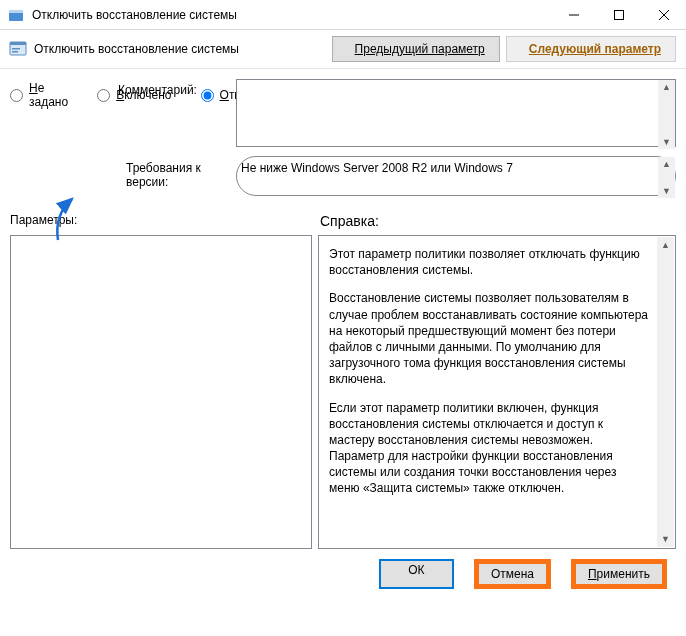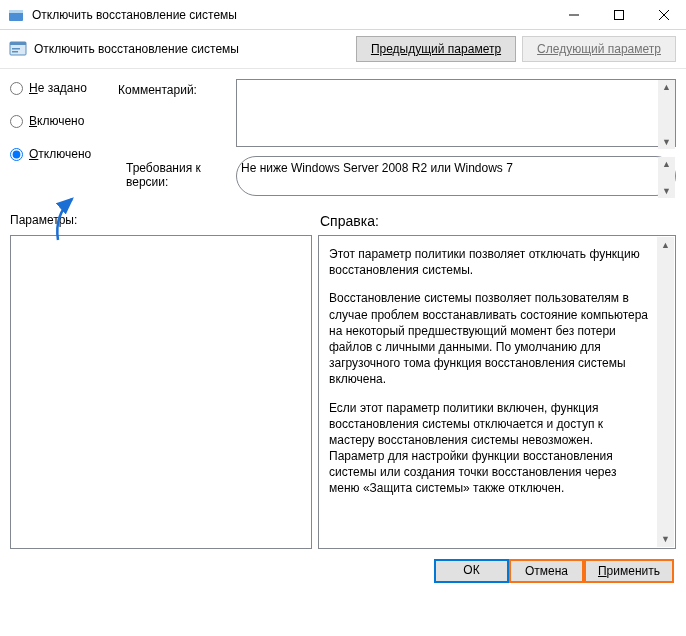--- a/index.html
+++ b/index.html
@@ -9,27 +9,27 @@
 .titlebar .app-icon { width: 16px; height: 16px; margin: 0 8px; display: inline-flex; align-items: center; justify-content: center; }
 .titlebar .title { flex: 1; font-size: 12px; }
 .titlebar .win-controls { display: flex; }
 .titlebar .win-btn { width: 45px; height: 29px; display: flex; align-items: center; justify-content: center; font-size: 14px; cursor: default; }
 
 .header-row { display: flex; align-items: center; padding: 6px 10px 6px 8px; border-bottom: 1px solid #e6e6e6; }
 .header-row .policy-icon { width: 20px; height: 20px; margin-right: 6px; }
 .header-row .policy-title { flex: 1; font-size: 12px; }
 .nav-btns { display: flex; gap: 6px; }
 .nav-btn { padding: 5px 14px; border: 1px solid #adadad; background: #e1e1e1; font-size: 12px; cursor: default; }
-.nav-btn.disabled { color: #737373; background: #efefef; border-color: #d0d0d0; }
-.nav-btn span { text-decoration: underline; }
+.nav-btn.disabled { color: #a16207; background: #efefef; border-color: #d0d0d0; font-weight: bold; }
+.nav-btn span { text-decoration: underline; margin-left: 8px; }
 
 .content { padding: 10px 10px 0 10px; }
 .top-grid { display: grid; grid-template-columns: 108px 118px 1fr; gap: 4px 0; align-items: start; }
 
-.radio-col { display: flex; flex-direction: column; gap: 19px; padding-top: 2px; }
+.radio-col { display: flex; flex-direction: row; gap: 29px; padding-top: 2px; align-items: center; }
 .radio-item { display: flex; align-items: center; gap: 6px; font-size: 12px; cursor: default; }
 .radio-item input { width: 13px; height: 13px; }
 .radio-item label span { text-decoration: underline; }
 
 .label-col { display: flex; flex-direction: column; padding-top: 4px; }
 .label-comment { font-size: 12px; }
 .label-req { font-size: 12px; margin-top: 64px; margin-left: 8px; }
 
 .field-col { display: flex; flex-direction: column; gap: 6px; }
 .textarea-wrap { position: relative; }
@@ -44,22 +44,22 @@
 .mid-labels .lbl-params { width: 310px; font-size: 12px; }
 .mid-labels .lbl-help { font-size: 14px; }
 
 .panels { display: flex; gap: 6px; margin-top: 6px; }
 .panel { border: 1px solid #828790; height: 314px; background: #fff; }
 .panel-params { width: 302px; }
 .panel-help { flex: 1; padding: 10px 26px 10px 10px; overflow: hidden; position: relative; font-size: 12px; line-height: 1.35; }
 .panel-help p { margin-bottom: 12px; }
 .panel-help .scroll-hint { right: 1px; top: 1px; bottom: 1px; }
 
-.footer { display: flex; justify-content: flex-end; gap: 0; padding: 10px 12px; }
-.btn { min-width: 75px; padding: 3px 12px; border: 2px solid #f97316; background: #e1e1e1; font-size: 12px; text-align: center; cursor: default; }
+.footer { display: flex; justify-content: flex-end; gap: 20px; padding: 10px 19px; }
+.btn { min-width: 75px; padding: 3px 12px; border: 5px solid #f97316; background: #e1e1e1; font-size: 12px; text-align: center; cursor: default; }
 .btn.primary { border: 2px solid #0078d7; padding: 2px 11px; }
 .btn span.ul { text-decoration: underline; }
 
 svg.app-ico rect { fill: #4a8fd6; }
 svg.app-ico .top { fill: #b5d6f0; }
 </style>
 </head>
 <body>
 
 <div class="titlebar">

